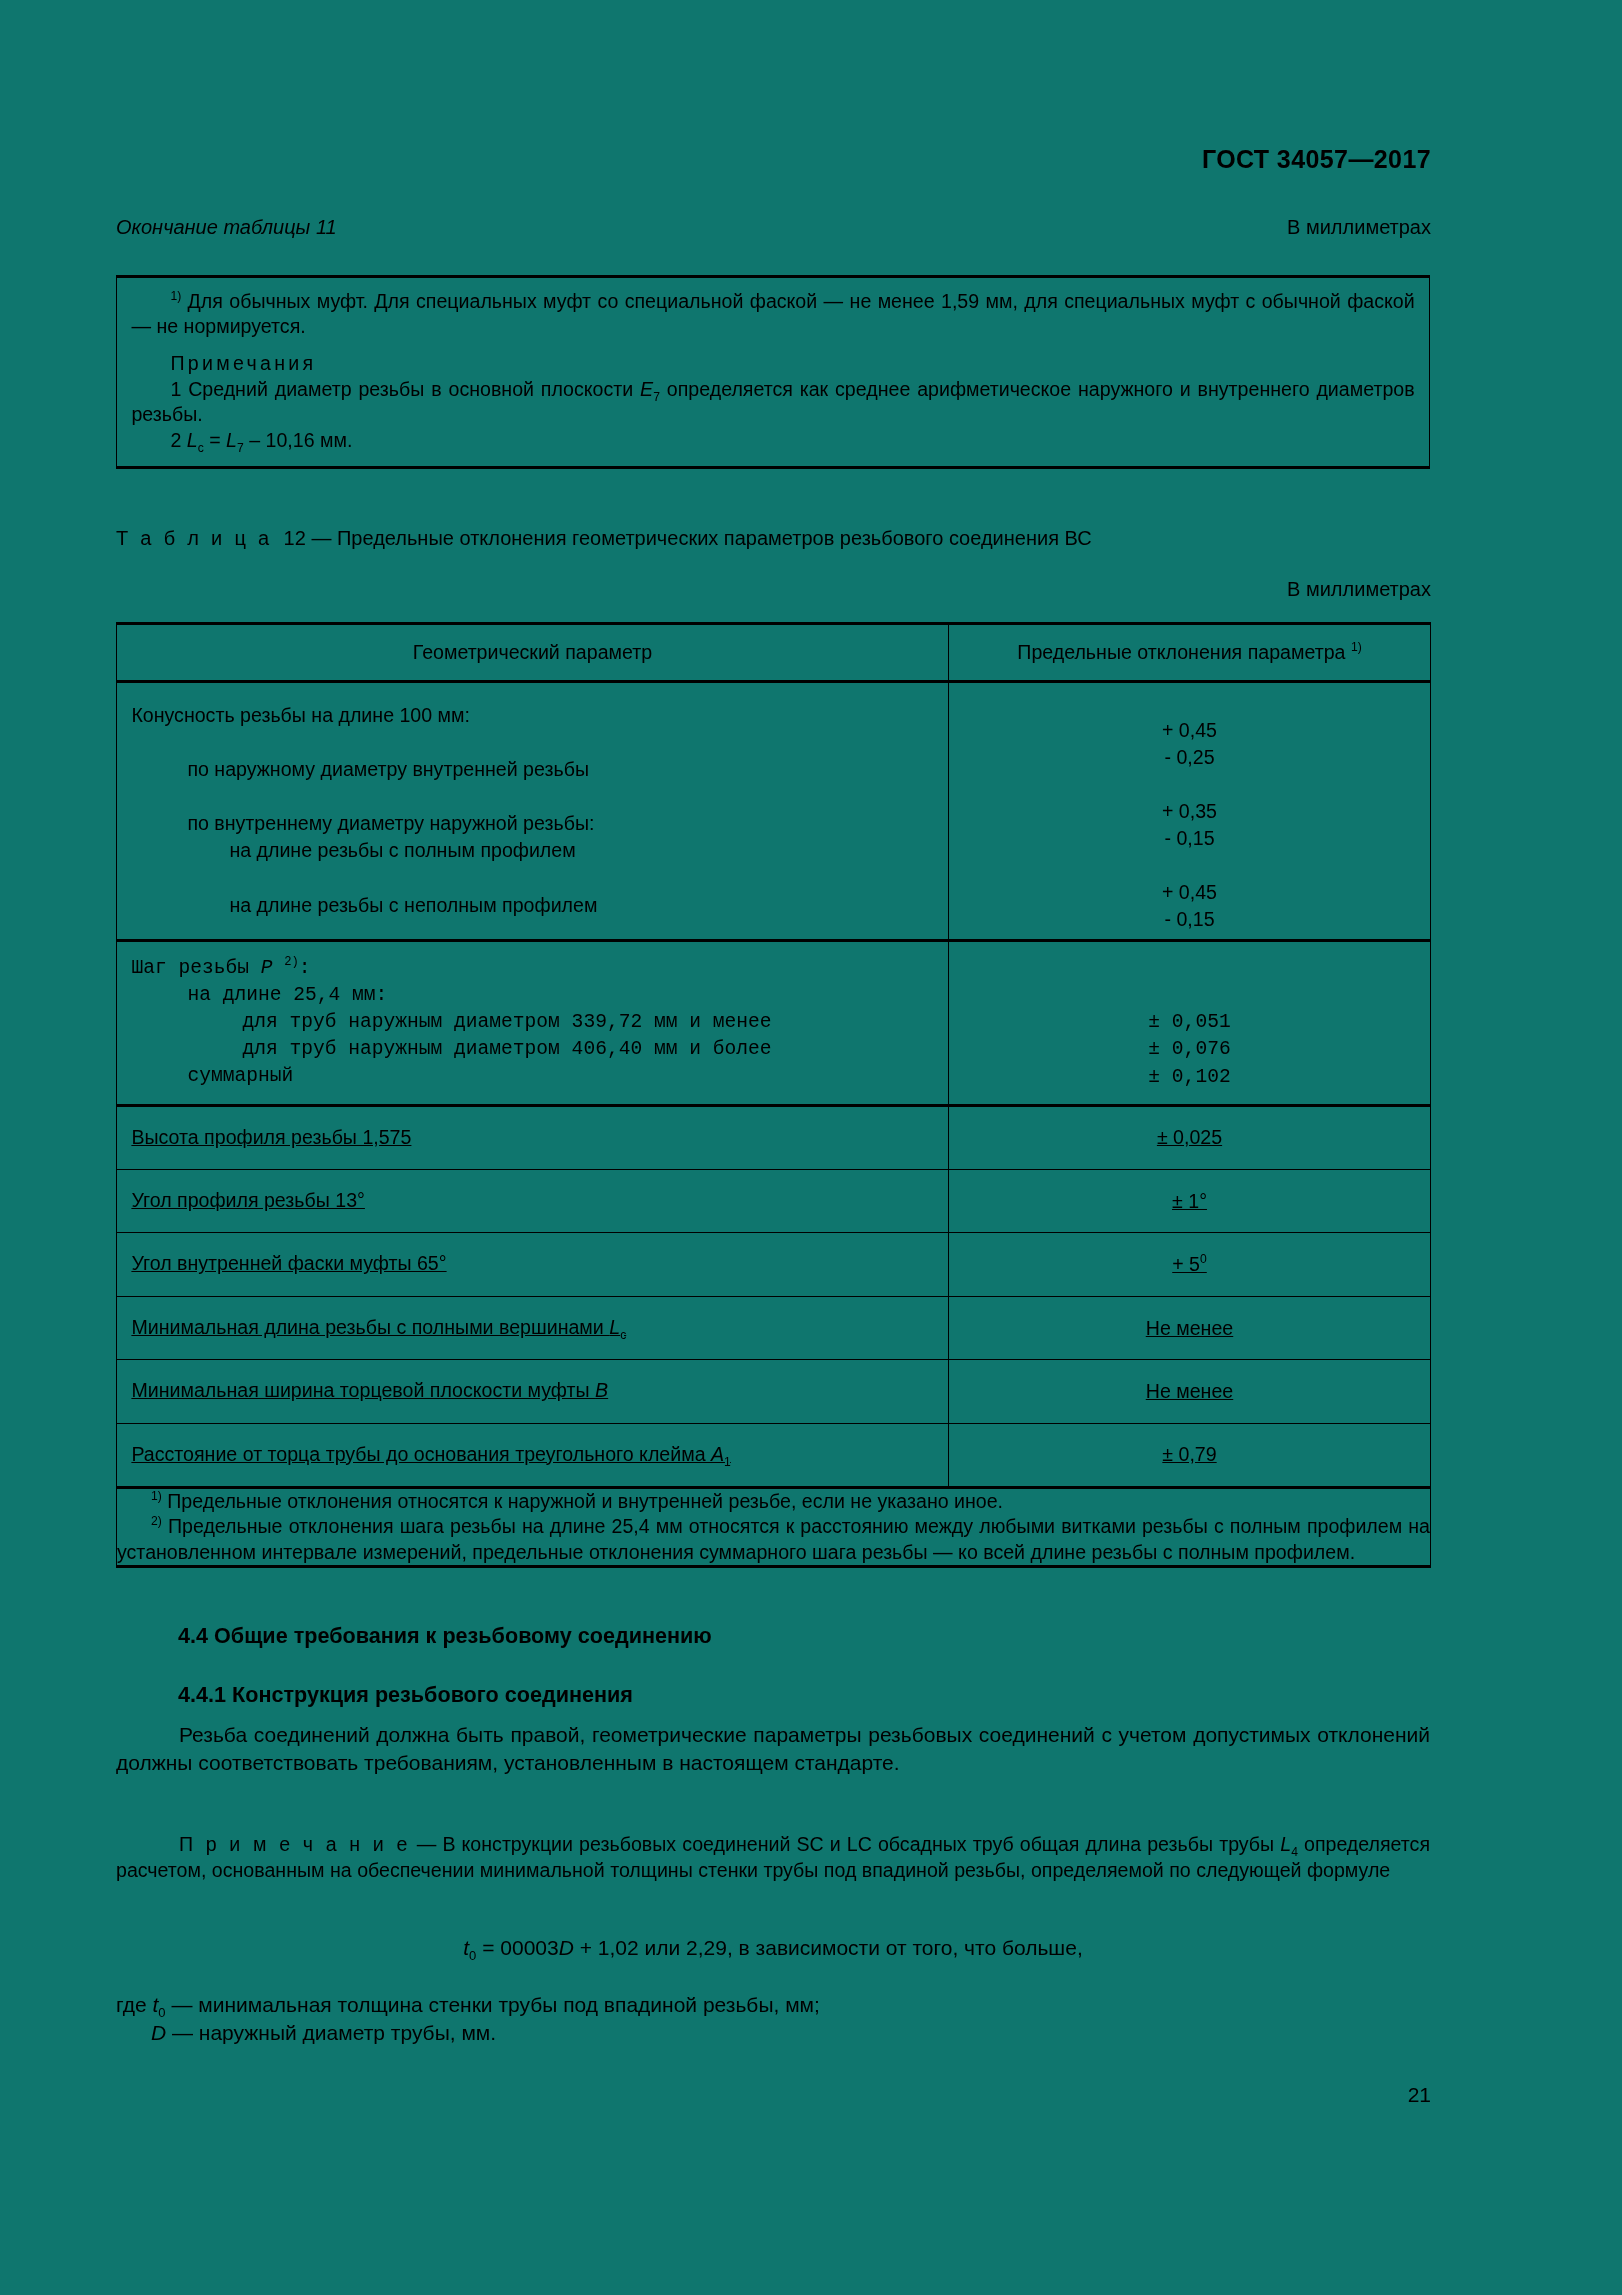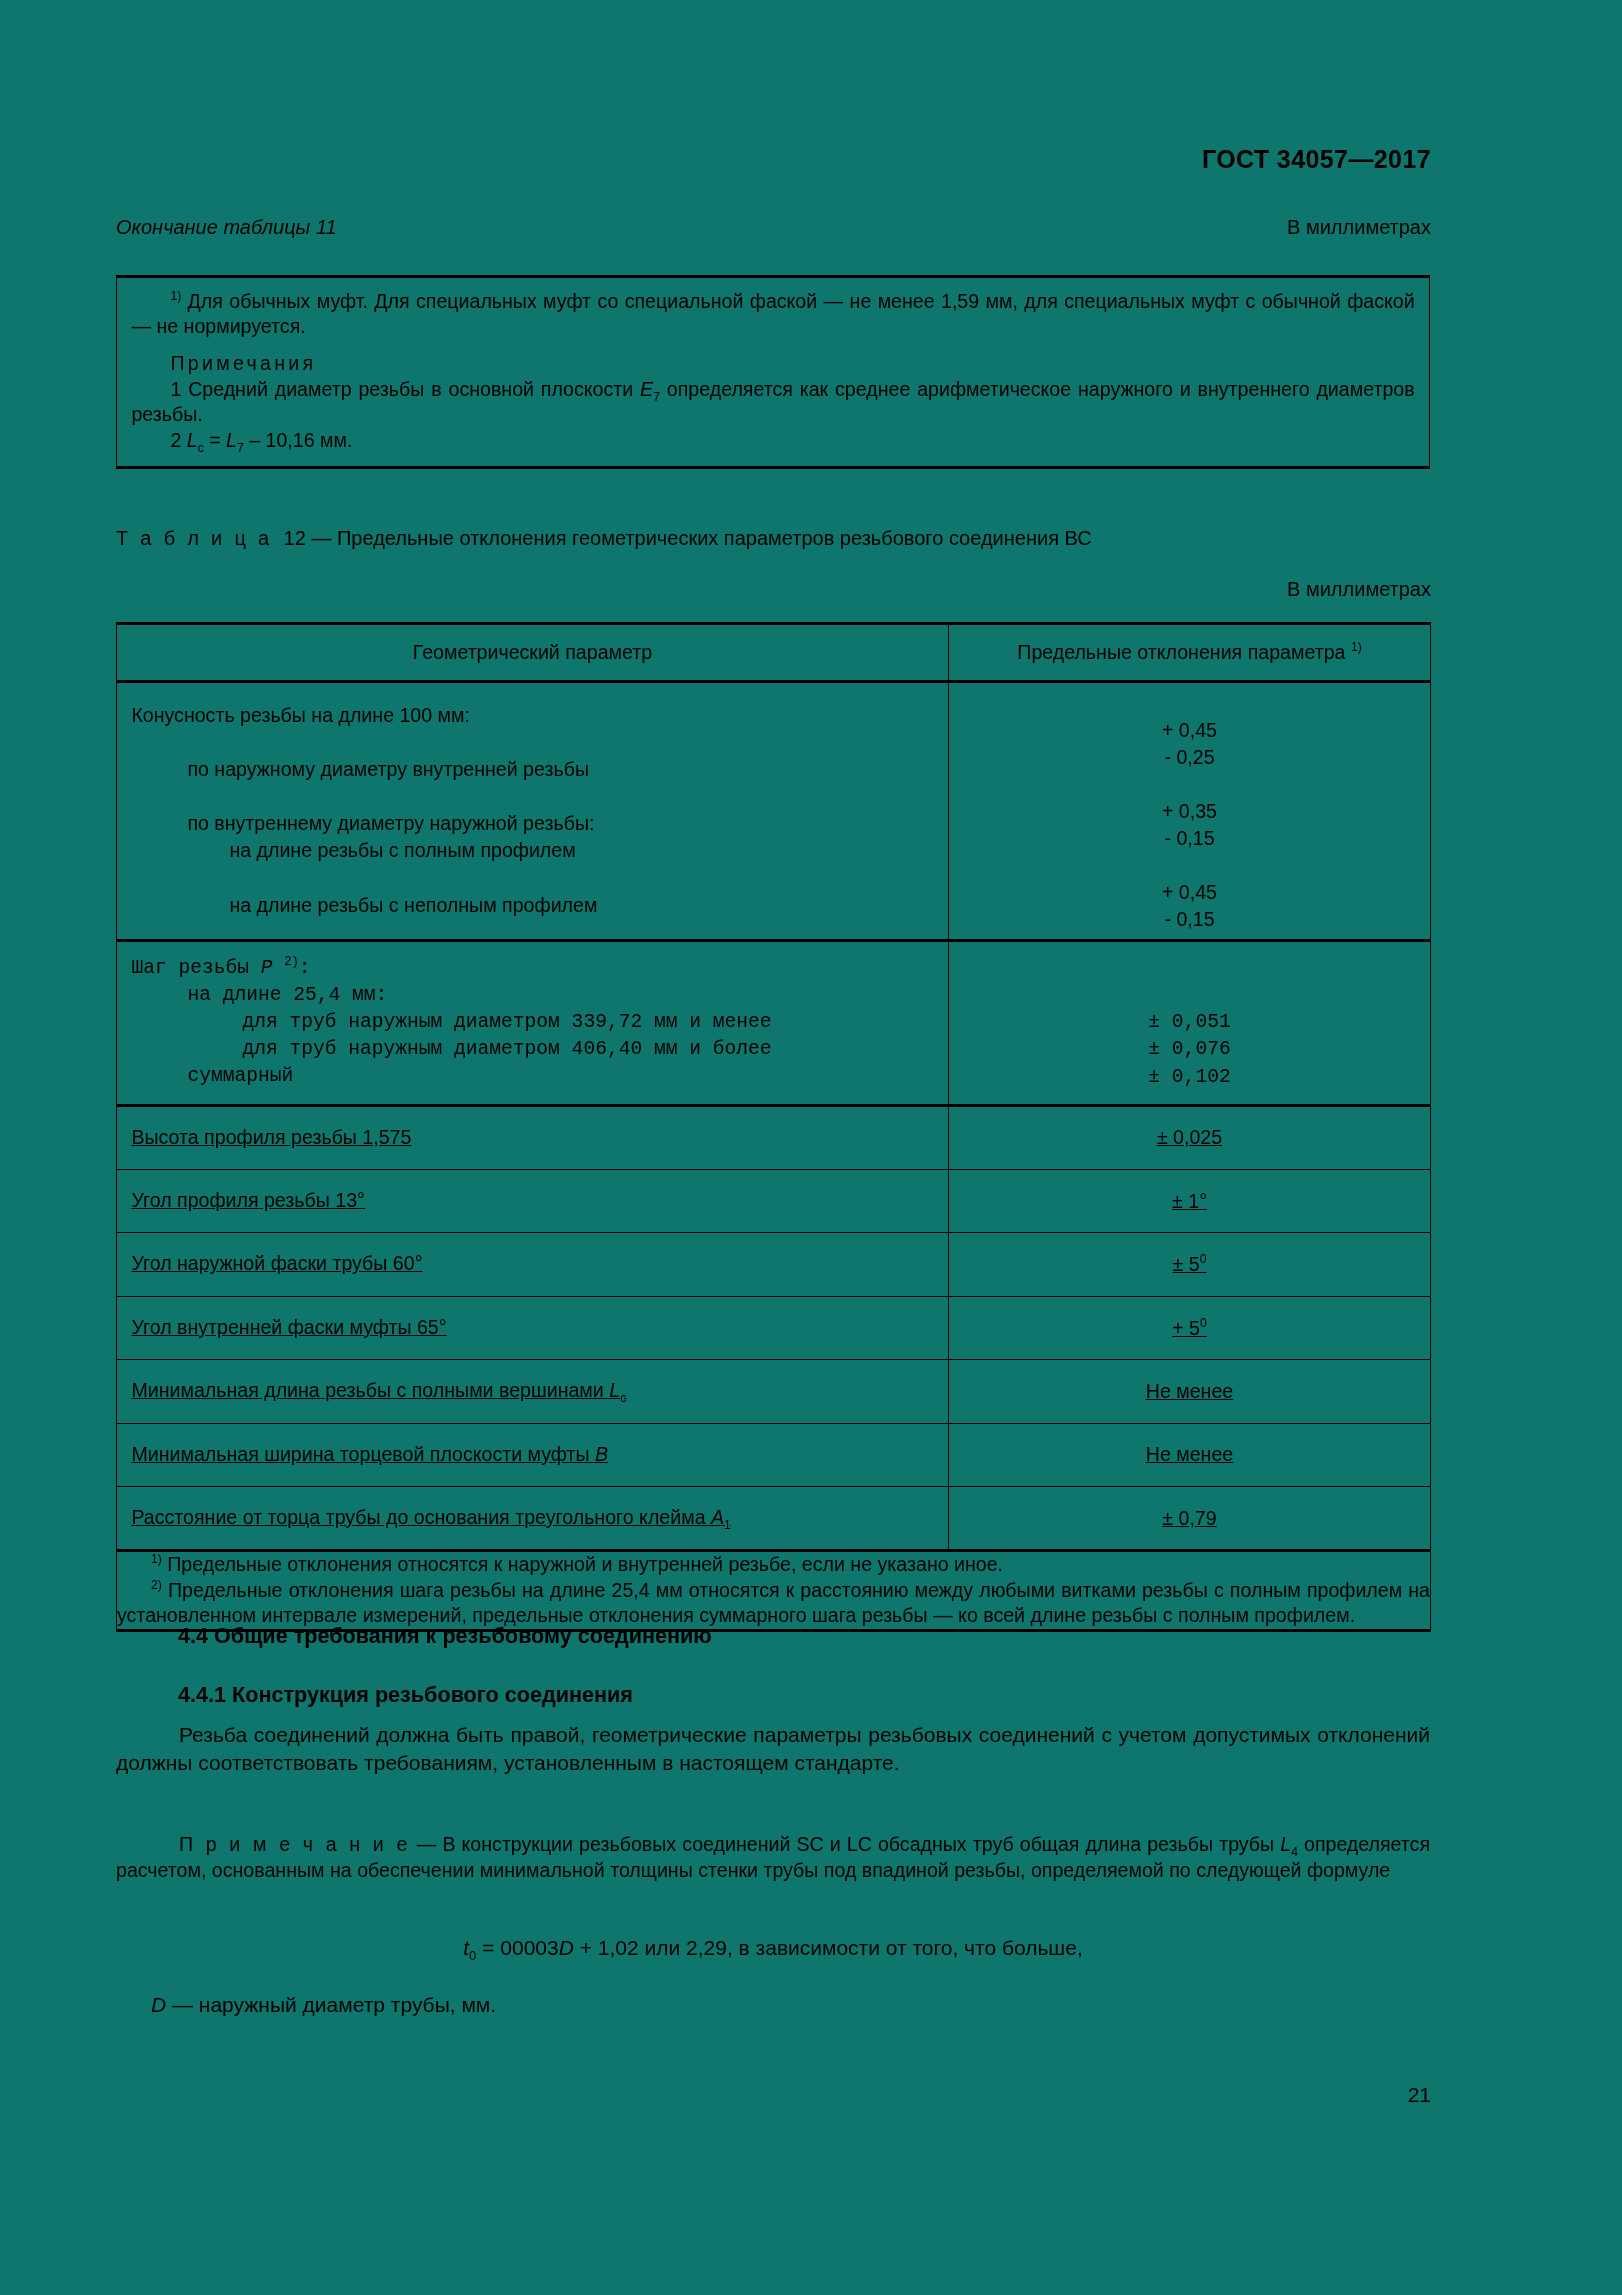--- a/index.html
+++ b/index.html
@@ -258,24 +258,20 @@
 
       <tr class="single after-pitch">
         <td class="param">Высота профиля резьбы 1,575</td>
         <td class="val">± 0,025</td>
       </tr>
       <tr class="single">
         <td class="param">Угол профиля резьбы 13°</td>
         <td class="val">± 1°</td>
       </tr>
       <tr class="single">
-        <td class="param">Угол наружной фаски трубы 60°</td>
-        <td class="val"><span>± 5</span><sup>0</sup></td>
-      </tr>
-      <tr class="single">
         <td class="param">Угол внутренней фаски муфты 65°</td>
         <td class="val"><span>+ 5</span><sup>0</sup></td>
       </tr>
       <tr class="single">
         <td class="param">Минимальная длина резьбы с полными вершинами <span class="it">L</span><sub>c</sub></td>
         <td class="val">Не менее</td>
       </tr>
       <tr class="single">
         <td class="param">Минимальная ширина торцевой плоскости муфты <span class="it">B</span></td>
         <td class="val">Не менее</td>
@@ -301,19 +297,20 @@
 
   <div class="para note">
     <span class="prim-spaced">П р и м е ч а н и е</span><span>  — </span><span>В конструкции резьбовых соединений SC и LC обсадных труб общая длина резьбы трубы </span><span class="it">L</span><sub>4</sub><span> определяется расчетом, основанным на обеспечении минимальной толщины стенки трубы под впадиной резьбы, определяемой по следующей формуле</span>
   </div>
 
   <div class="formula">
     <span class="it">t</span><sub>0</sub><span> = 00003</span><span class="it">D</span><span> + 1,02 или 2,29, в зависимости от того, что больше,</span>
   </div>
 
   <div class="para where">
+    <div><span>где </span><span class="it">t</span><sub>0</sub><span> — минимальная толщина стенки трубы под впадиной резьбы, мм;</span></div>
     <div><span style="display:inline-block;width:35px"></span><span class="it">D</span><span> — наружный диаметр трубы, мм.</span></div>
   </div>
 
   <div class="page-no">21</div>
 
 </div>
 
 
 </body></html>

